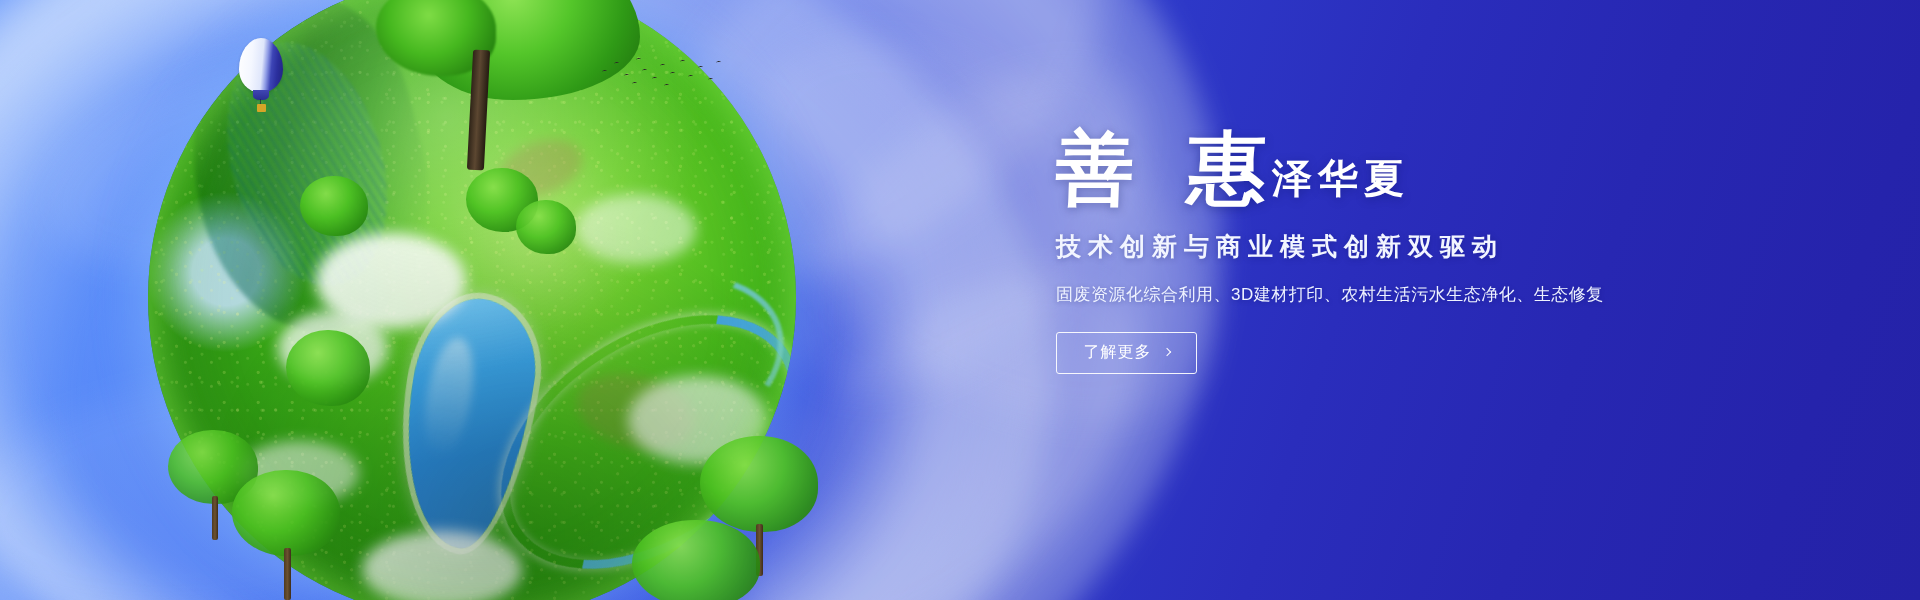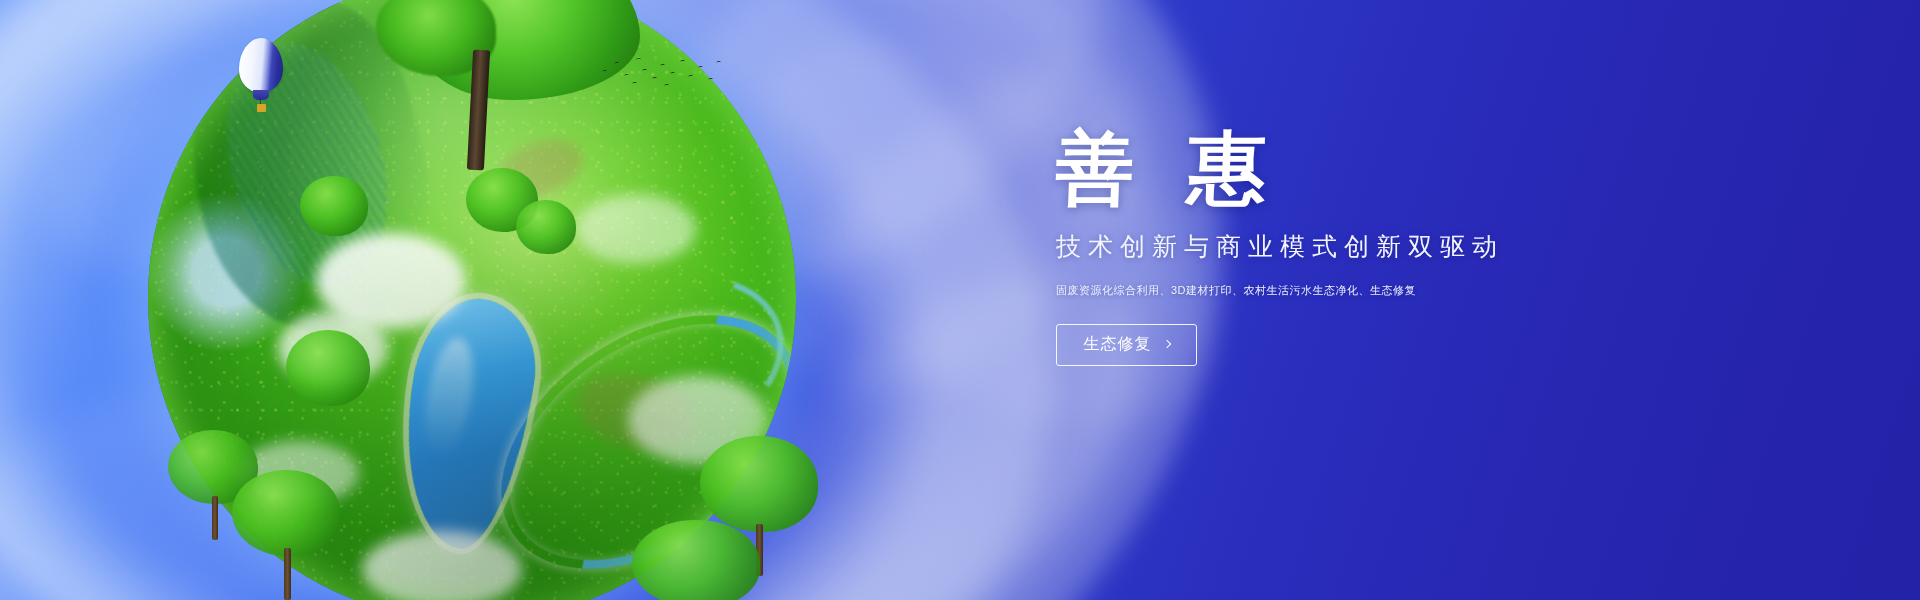--- a/index.html
+++ b/index.html
@@ -319,29 +319,29 @@
     letter-spacing:6px;
     padding-bottom:6px;
     margin-left:6px;
   }
   .hl-gap { width:54px; }
 
   .subtitle {
     margin-top:26px;
     font-size:25px;
     letter-spacing:7px;
-    font-weight:400;
+    font-weight:700;
     color:#f2f5ff;
     white-space:nowrap;
     text-shadow:0 1px 6px rgba(10,16,90,0.30);
   }
 
   .desc {
     margin-top:20px;
-    font-size:11px;
+    font-size:17px;
     letter-spacing:0.5px;
     color:#eef2ff;
     white-space:nowrap;
     text-shadow:0 1px 5px rgba(10,16,90,0.30);
   }
 
   .cta {
     margin-top:26px;
     display:inline-flex;
     align-items:center;
@@ -464,25 +464,26 @@
     <div class="rope"></div>
     <div class="basket"></div>
   </div>
 
   <div class="content">
 
     <div class="headline">
       <span class="hl-big">善</span>
       <span class="hl-gap"></span>
       <span class="hl-big">惠</span>
+      <span class="hl-small">泽华夏</span>
     </div>
 
     <div class="subtitle">技术创新与商业模式创新双驱动</div>
 
     <div class="desc">固废资源化综合利用、3D建材打印、农村生活污水生态净化、生态修复</div>
 
     <a href="#" class="cta">
-      <span>生态修复</span>
+      <span>了解更多</span>
       <span class="chev"></span>
     </a>
 
   </div>
 </div>
 
 </body></html>

